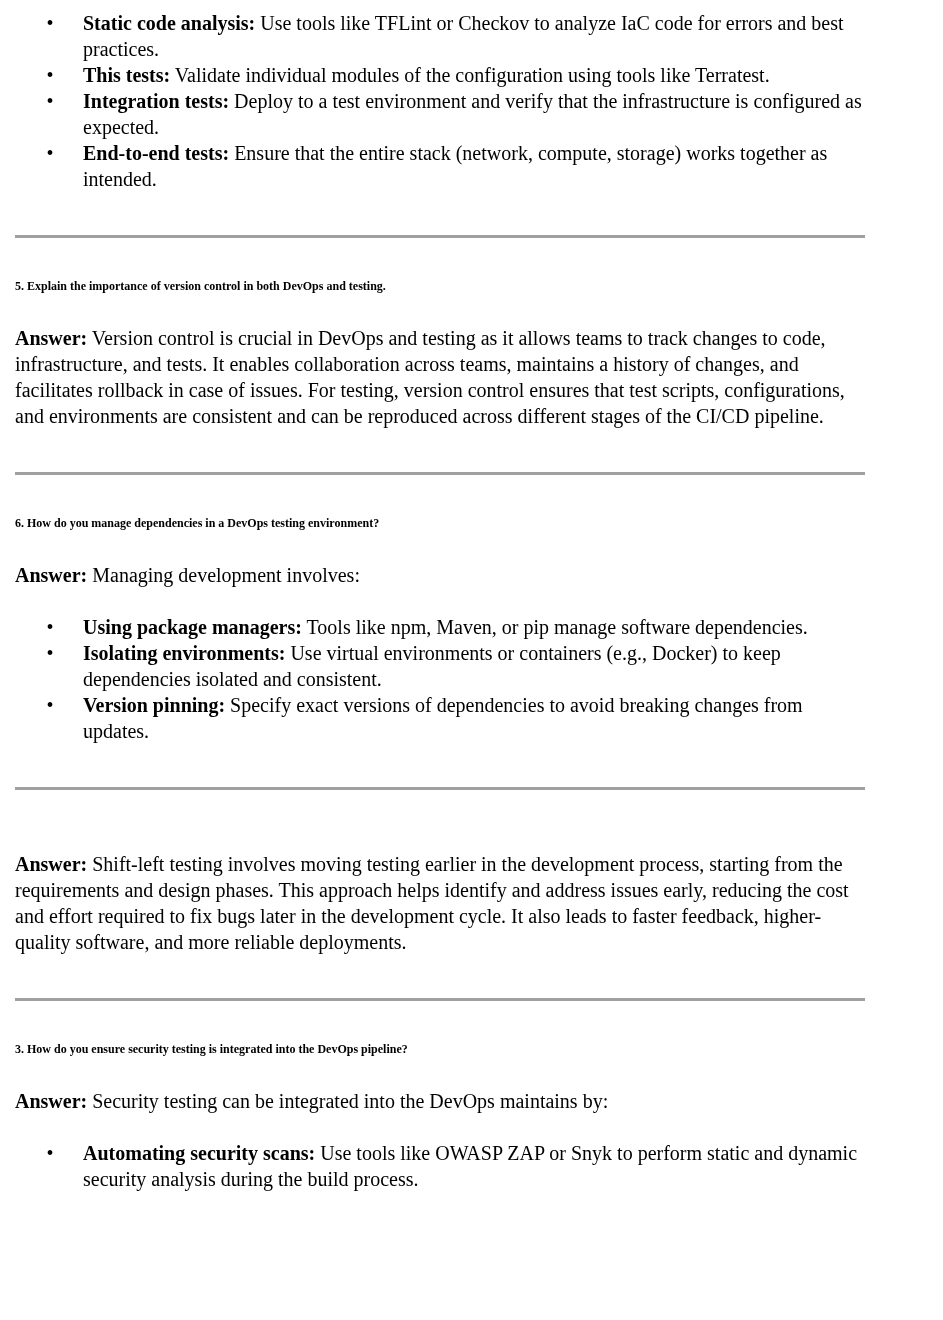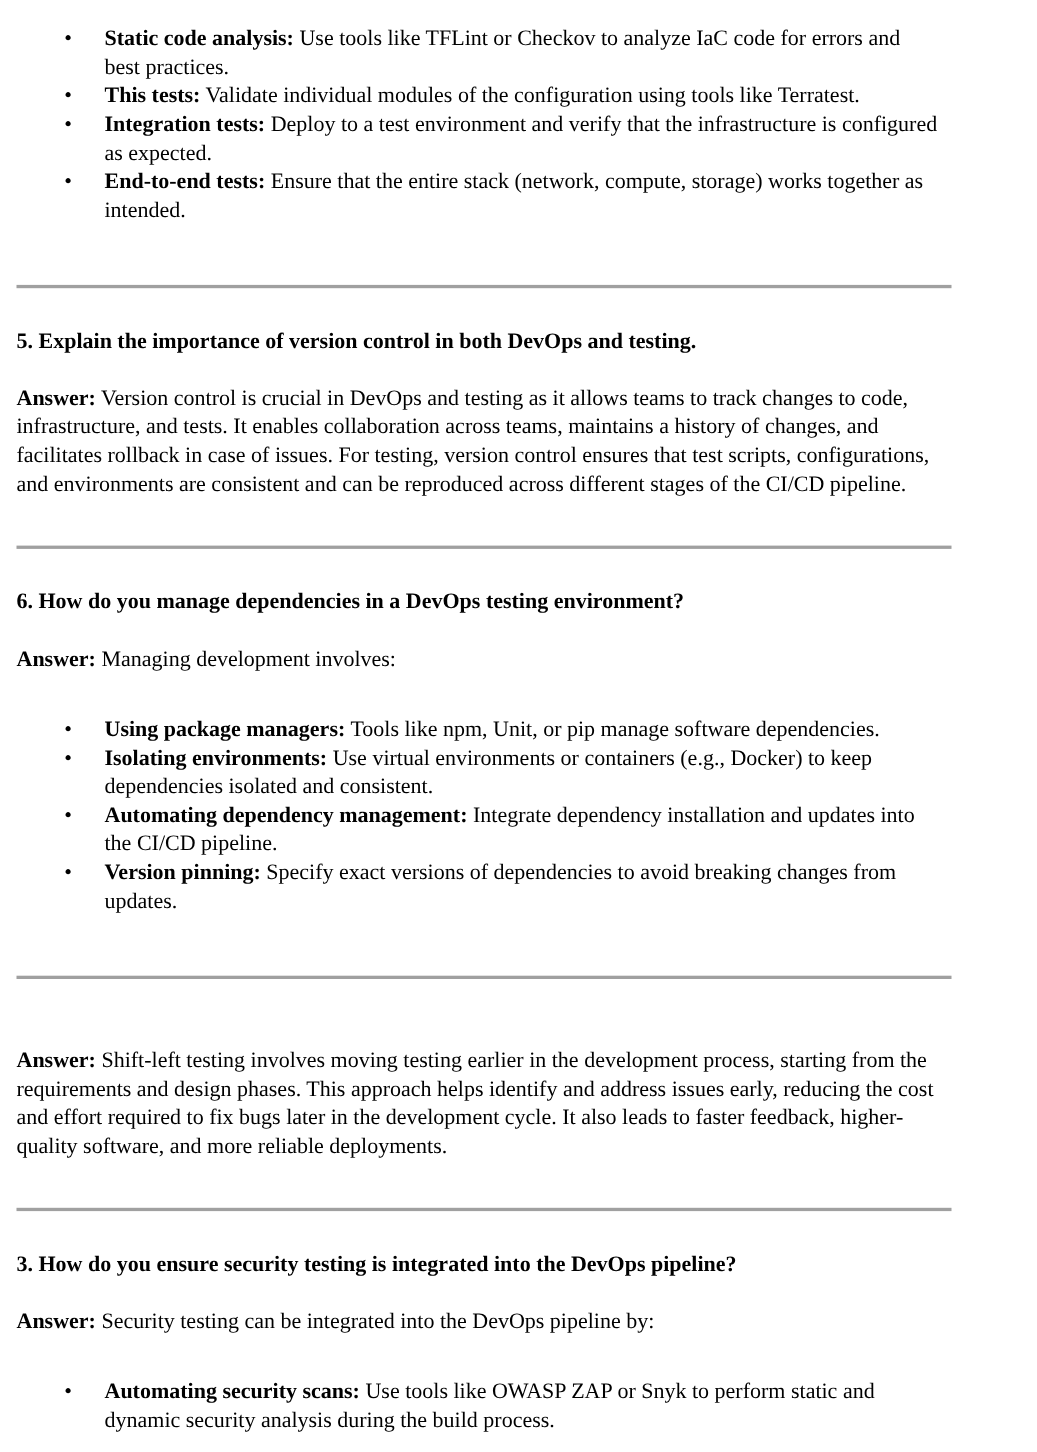--- a/index.html
+++ b/index.html
@@ -18,21 +18,21 @@
       line-height: 26px;
     }
     .page {
       position: absolute;
       left: 15px;
       top: 10px;
       width: 850px;
     }
     ul.bullets {
       list-style: none;
-      margin: 12px;
+      margin: 0;
       padding: 0 0 0 68px;
     }
     ul.bullets li {
       position: relative;
       margin: 0;
       padding: 0;
     }
     ul.bullets li .bullet {
       position: absolute;
       left: -38px;
@@ -48,21 +48,21 @@
       font-weight: bold;
     }
     hr.rule {
       border: none;
       height: 3px;
       background: #a0a0a0;
       margin: 0;
       width: 850px;
     }
     h3.question {
-      font-size: 20px;
+      font-size: 12px;
       font-weight: bold;
       margin: 0;
       line-height: 26px;
     }
     p.answer {
       margin: 0;
     }
     .gap-a { height: 43px; }
     .gap-b { height: 35px; }
     .gap-c { height: 26px; }
@@ -111,29 +111,25 @@
   <section>
     <h3 class="question">6. How do you manage dependencies in a DevOps testing environment?</h3>
     <div class="gap-c"></div>
     <p class="answer">
       <b>Answer:</b><span> Managing development involves:</span>
     </p>
     <div class="gap-d"></div>
     <ul class="bullets">
       <li>
         <span class="bullet"></span>
-        <b>Using package managers:</b><span> Tools like npm, Unit, or pip manage software dependencies.</span>
+        <b>Using package managers:</b><span> Tools like npm, Maven, or pip manage software dependencies.</span>
       </li>
       <li>
         <span class="bullet"></span>
         <b>Isolating environments:</b><span> Use virtual environments or containers (e.g., Docker) to keep dependencies isolated and consistent.</span>
-      </li>
-      <li>
-        <span class="bullet"></span>
-        <b>Automating dependency management:</b><span> Integrate dependency installation and updates into the CI/CD pipeline.</span>
       </li>
       <li>
         <span class="bullet"></span>
         <b>Version pinning:</b><span> Specify exact versions of dependencies to avoid breaking changes from updates.</span>
       </li>
     </ul>
   </section>
 
   <div class="gap-a"></div>
   <hr class="rule">
@@ -147,21 +143,21 @@
   </section>
 
   <div class="gap-a"></div>
   <hr class="rule">
   <div class="gap-b"></div>
 
   <section>
     <h3 class="question">3. How do you ensure security testing is integrated into the DevOps pipeline?</h3>
     <div class="gap-c"></div>
     <p class="answer">
-      <b>Answer:</b><span> Security testing can be integrated into the DevOps pipeline by:</span>
+      <b>Answer:</b><span> Security testing can be integrated into the DevOps maintains by:</span>
     </p>
     <div class="gap-d"></div>
     <ul class="bullets">
       <li>
         <span class="bullet"></span>
         <b>Automating security scans:</b><span> Use tools like OWASP ZAP or Snyk to perform static and dynamic security analysis during the build process.</span>
       </li>
     </ul>
   </section>
 

